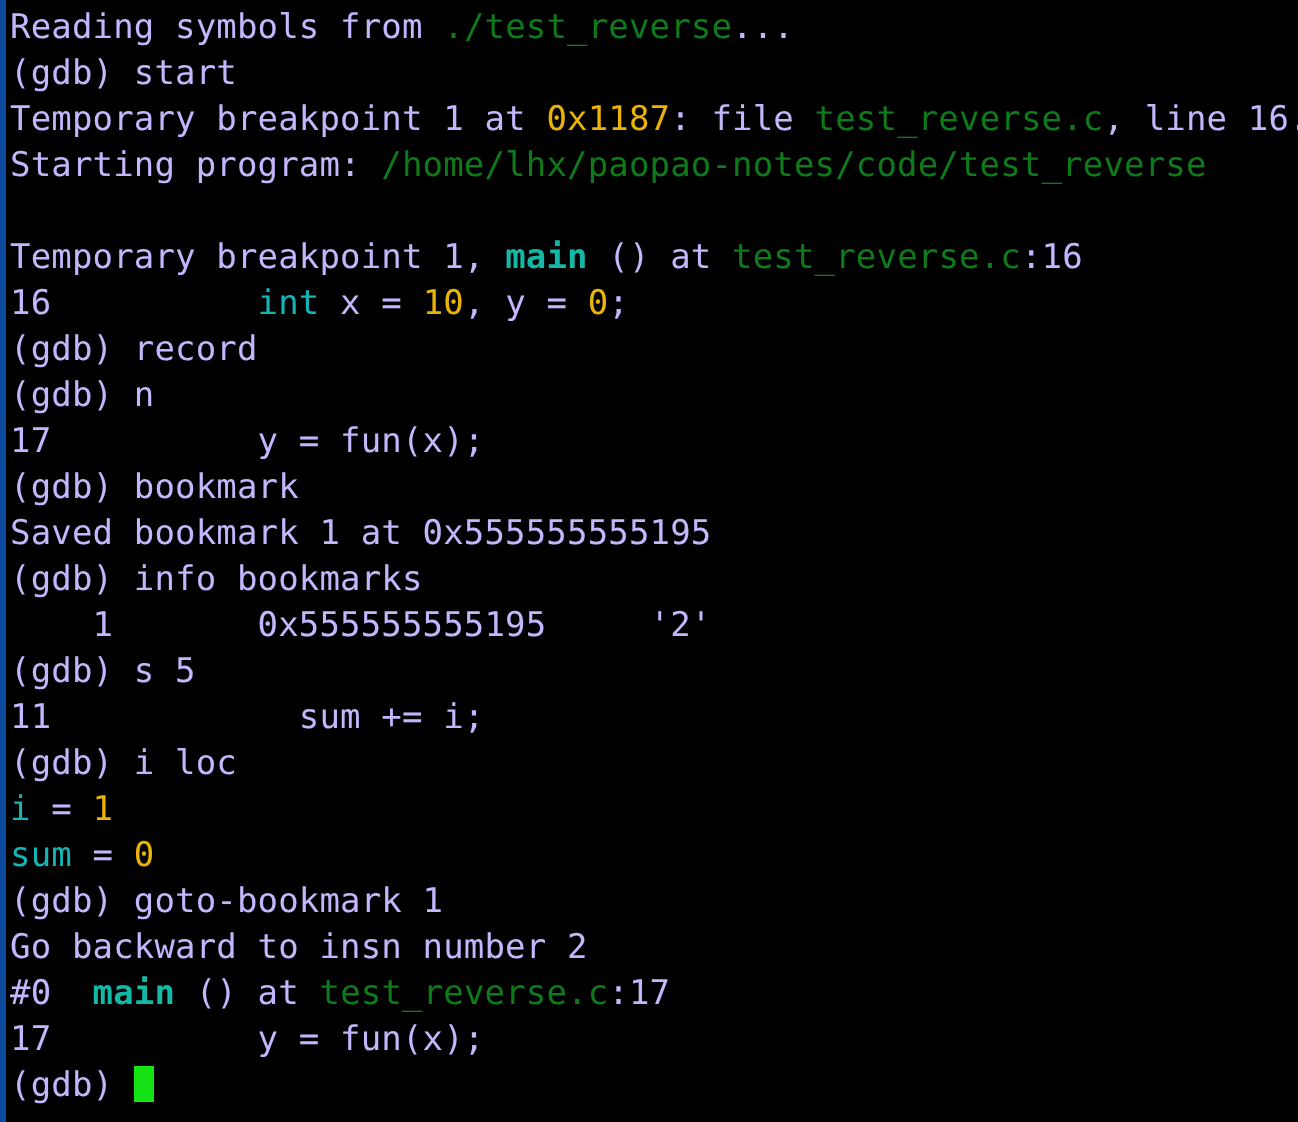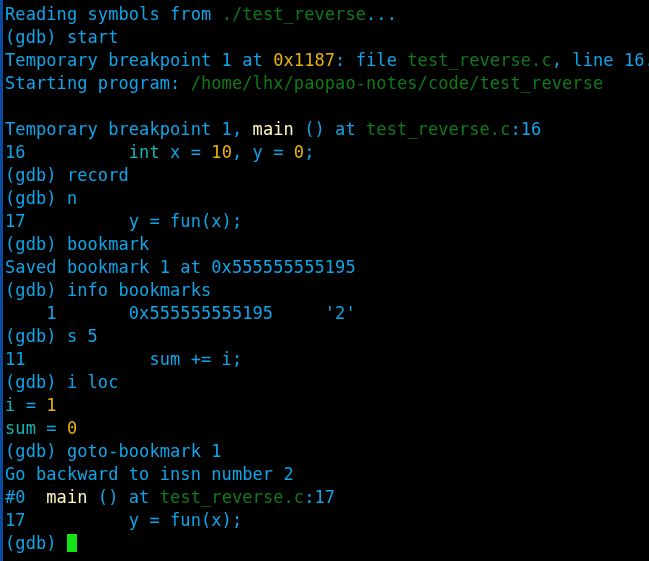--- a/index.html
+++ b/index.html
@@ -34,25 +34,25 @@
     right: 0;
     bottom: 0;
     white-space: pre;
   }
   .line {
     height: 23px;
     white-space: pre;
     letter-spacing: 0.08px;
   }
   .seg { white-space: pre; }
-  .c-default { color: #0ea5e9; }
+  .c-default { color: #c4b5fd; }
   .c-green   { color: #0f7a1a; text-align: center; }
   .c-blue    { color: #eab308; }
   .c-cyan    { color: #13b5b5; margin-top: 28px; }
-  .c-yellow  { color: #fef9c3; }
+  .c-yellow  { color: #14b8a6; font-weight: bold; }
   .cursor {
     display: inline-block;
     width: 10px;
     height: 18px;
     background: #15e215;
     vertical-align: -3px;
   }
 </style>
 </head>
 <body>

